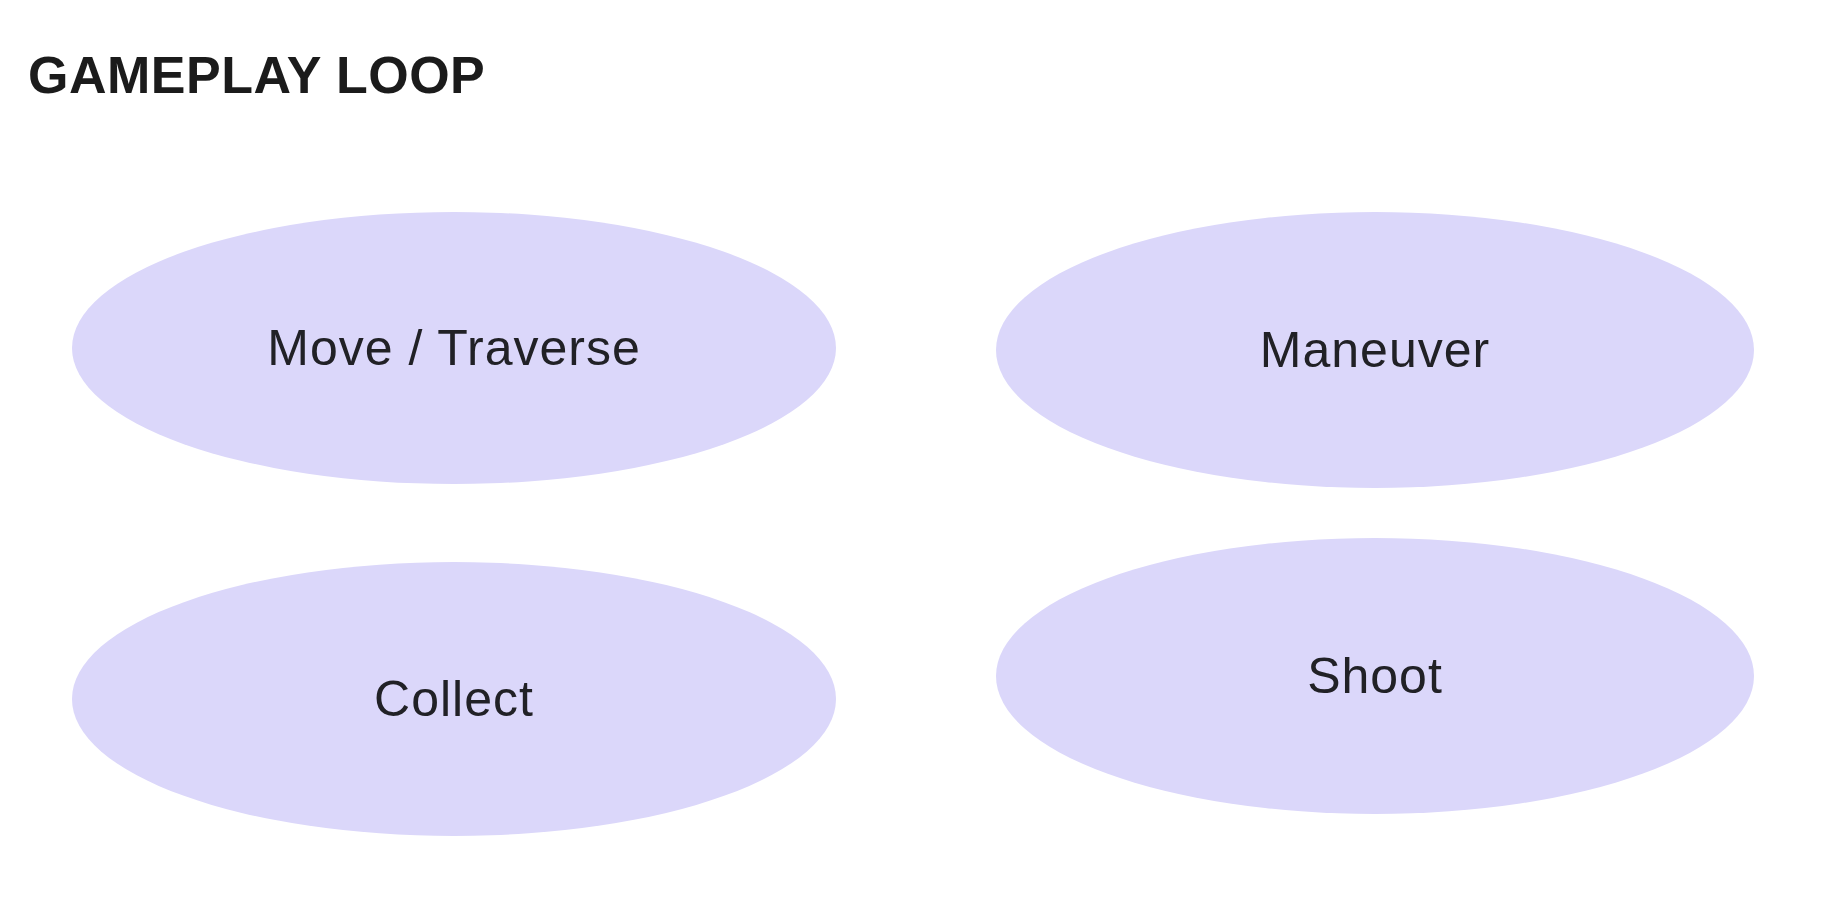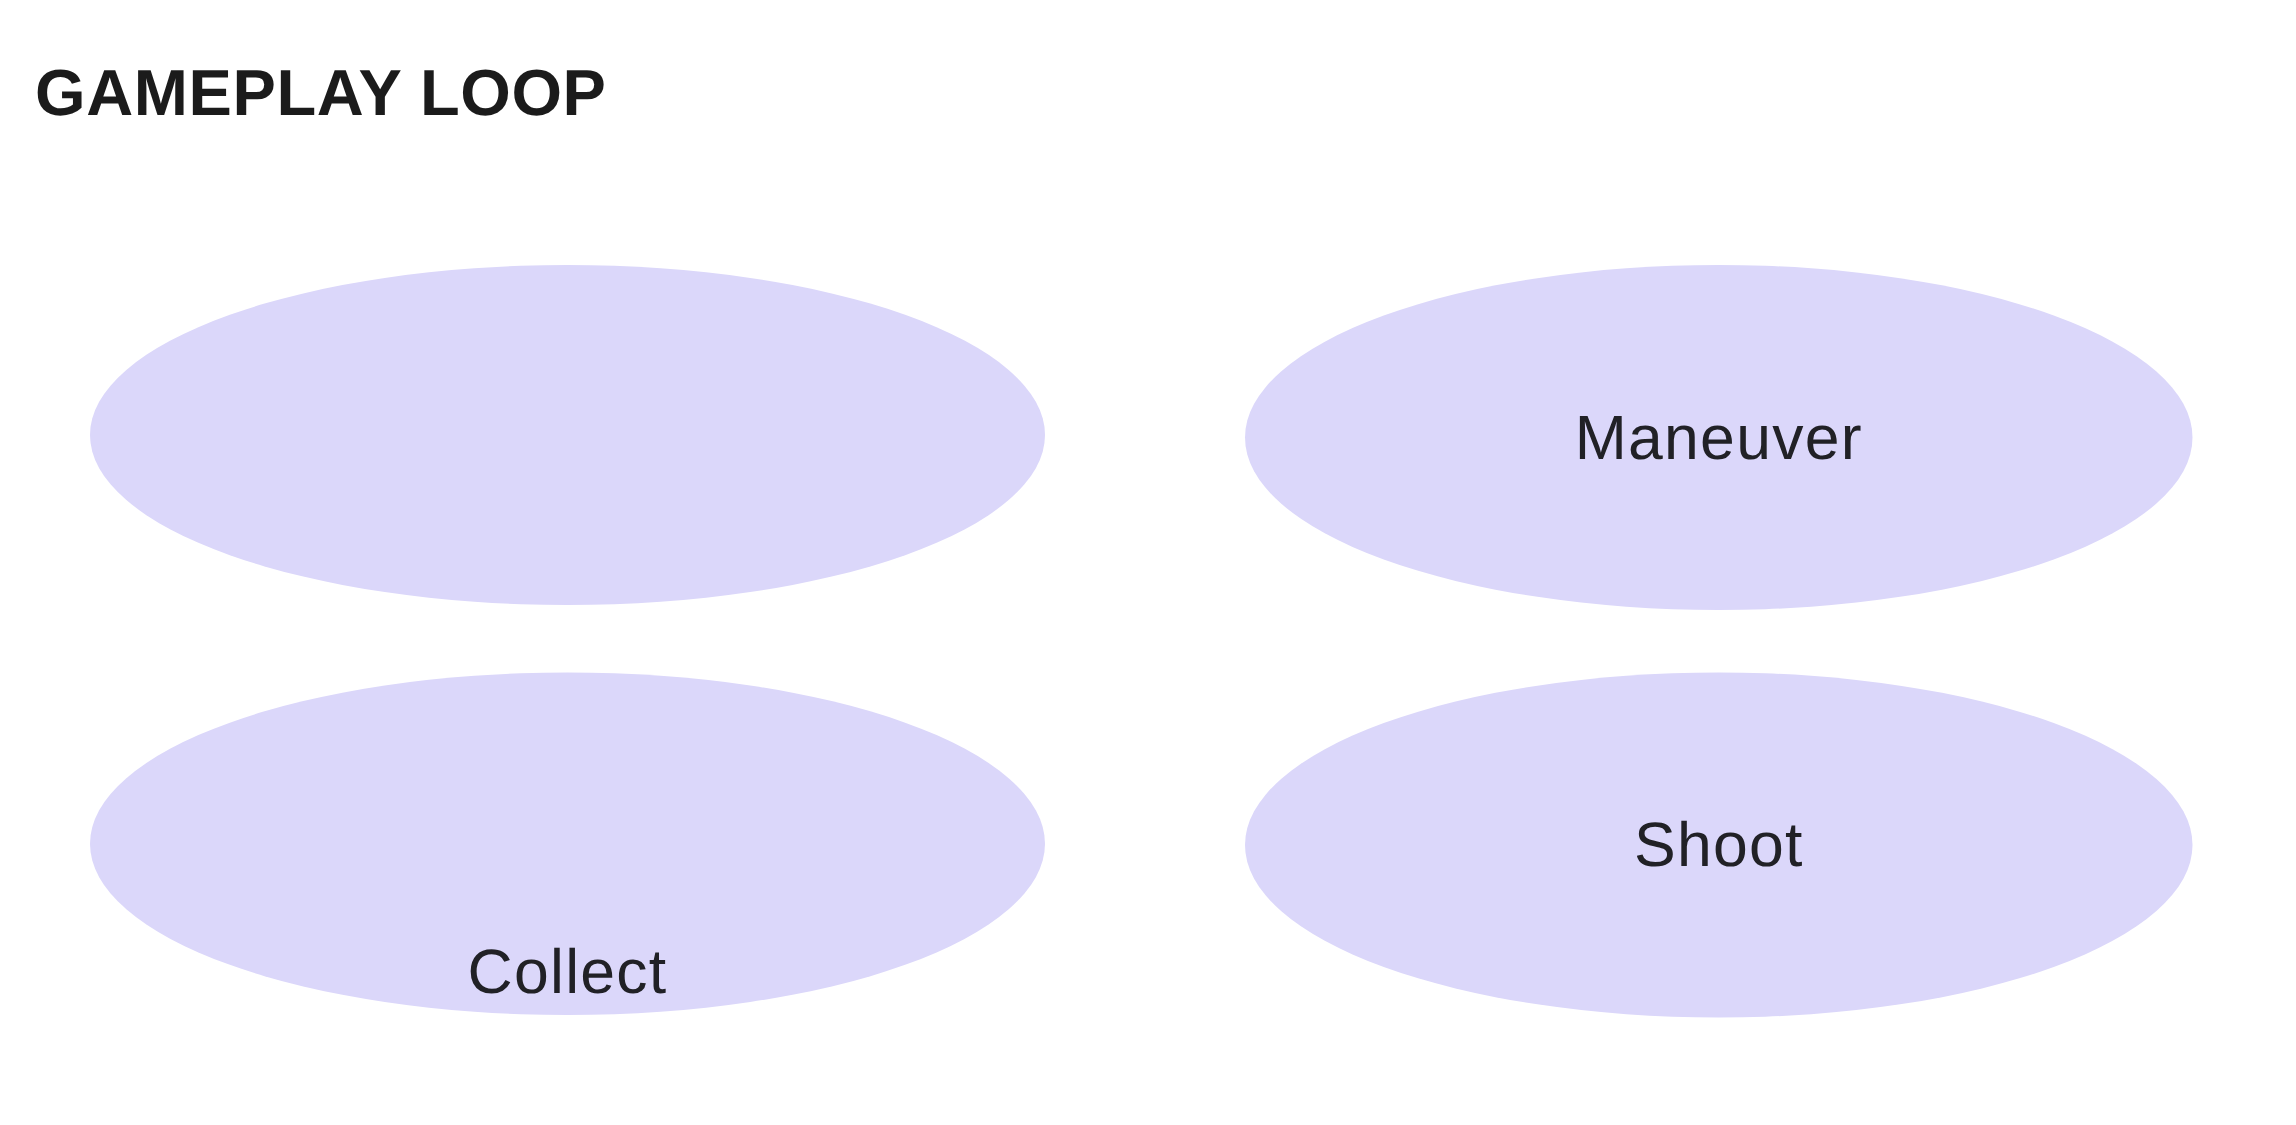--- a/index.html
+++ b/index.html
@@ -37,35 +37,36 @@
     align-items: center;
     justify-content: center;
     text-align: center;
     color: var(--text-color, #212126);
     font-size: 50px;
     line-height: 70px;
     letter-spacing: 1px;
   }
   .pos-tl { left: 72px;  top: 212px; width: 764px; height: 272px; }
   .pos-tr { left: 996px; top: 212px; width: 758px; height: 276px; }
-  .pos-bl { left: 72px;  top: 538px; width: 764px; height: 274px; justify-content: flex-end; }
+  .pos-bl { left: 72px;  top: 562px; width: 764px; height: 274px; }
   .pos-br { left: 996px; top: 538px; width: 758px; height: 276px; justify-content: center; }
   .node-line {
     display: block;
     white-space: nowrap;
   }
 </style>
 </head>
 <body>
 
 <div class="canvas">
 
   <div class="diagram-title">GAMEPLAY LOOP</div>
 
   <div class="node pos-tl">
+    <span class="node-line">Move / Traverse</span>
   </div>
 
   <div class="node pos-tr">
     <span class="node-line">Maneuver</span>
   </div>
 
   <div class="node pos-bl">
     <span class="node-line">Collect</span>
   </div>
 

